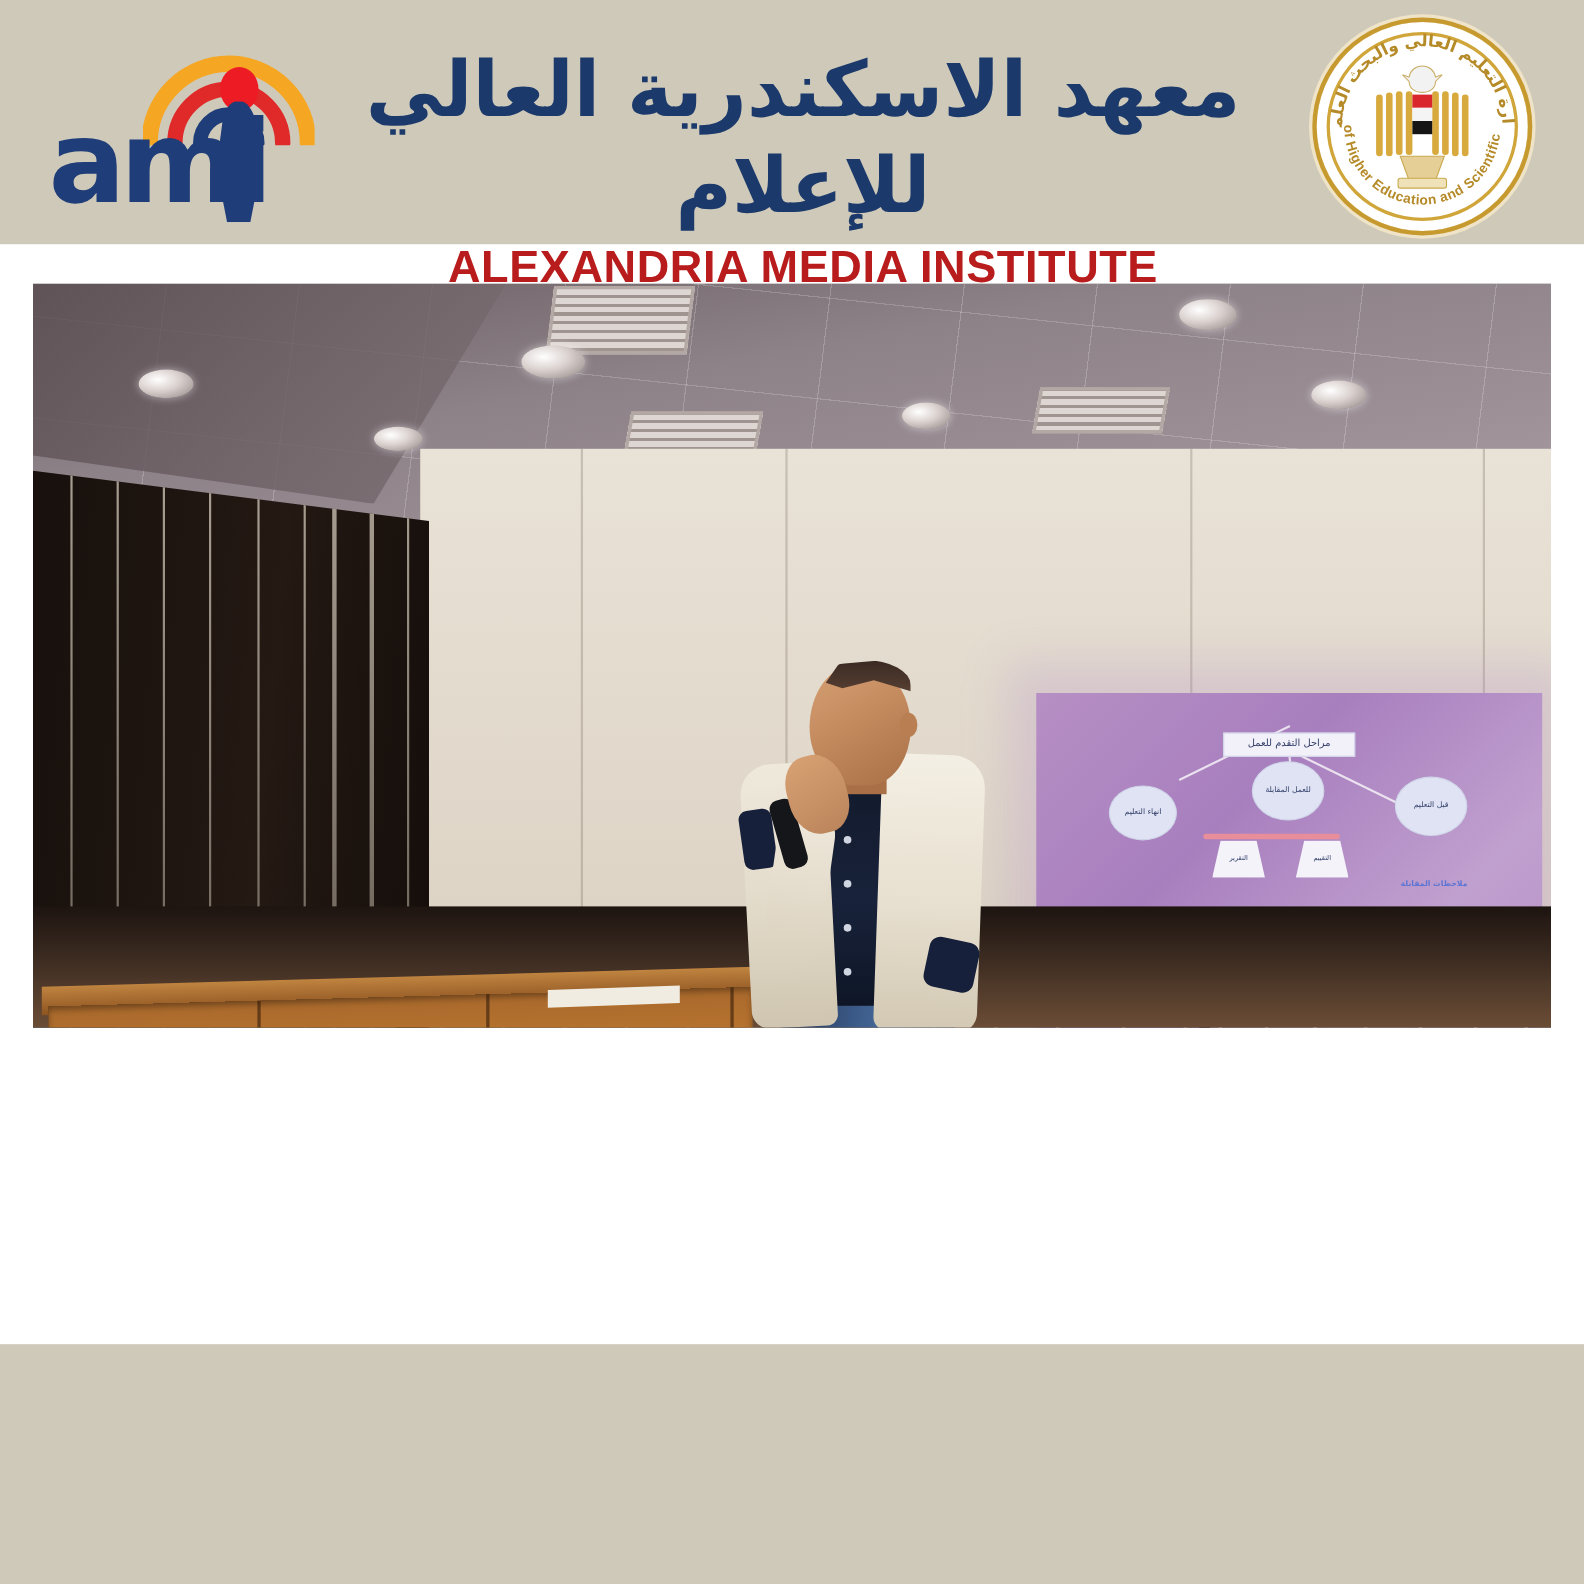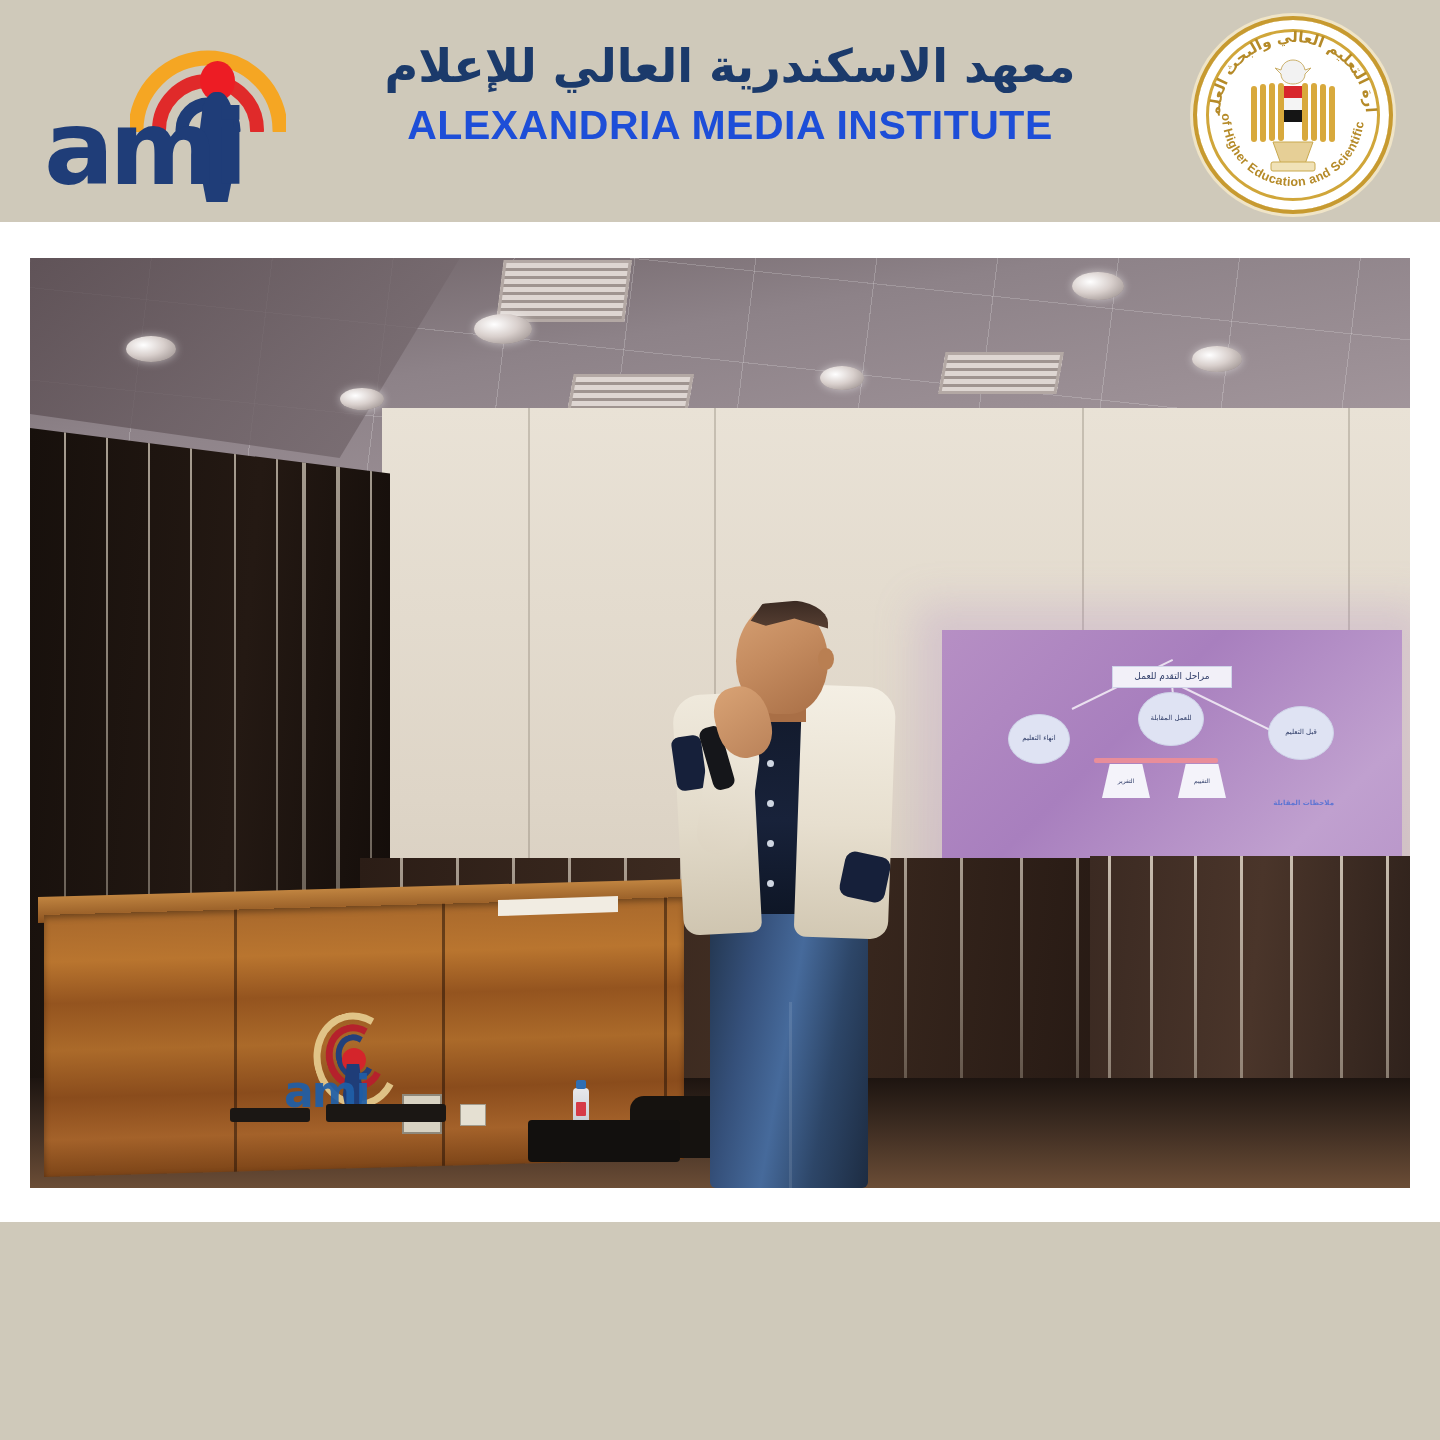--- a/index.html
+++ b/index.html
@@ -42,26 +42,26 @@
     letter-spacing:-5px; line-height:104px;
   }
 
   
   .title-block {
     position:absolute; left:330px; top:38px; width:800px; text-align:center;
   }
   .title-ar {
     font-family:"DejaVu Sans", sans-serif;
     direction:rtl;
-    font-size:46px; font-weight:bold; color:#1b3a6b;
+    font-size:70px; font-weight:bold; color:#1b3a6b;
     line-height:1.25; letter-spacing:0px;
   }
   .title-en {
     font-family:"Liberation Sans", sans-serif;
-    font-size:41px; font-weight:bold; color:#1d4ed8;
+    font-size:41px; font-weight:bold; color:#b91c1c;
     letter-spacing:0.5px; margin-top:6px;
   }
 
   
   .seal {
     position:absolute; left:1193px; top:16px; width:200px; height:198px;
   }
   .seal-ring {
     position:absolute; inset:0; border-radius:50%;
     background:#ffffff;
@@ -73,21 +73,21 @@
     transform:translate(-50%,-50%);
   }
   .seal-center {
     position:absolute; left:50%; top:50%;
     transform:translate(-50%,-50%);
     width:112px; height:122px;
   }
 
   
   .photo-frame {
-    position:absolute; left:30px; top:258px; width:1380px; height:930px;
+    position:absolute; left:30px; top:258px; width:1380px; height:676px;
     overflow:hidden; background:#2a2320;
   }
   .photo { position:absolute; inset:0; }
 
   
   .ceiling {
     position:absolute; left:0; top:0; width:1380px; height:215px;
     background:
       linear-gradient(170deg, #6a5e62 0%, #8d8288 40%, #a79aa0 100%);
   }

